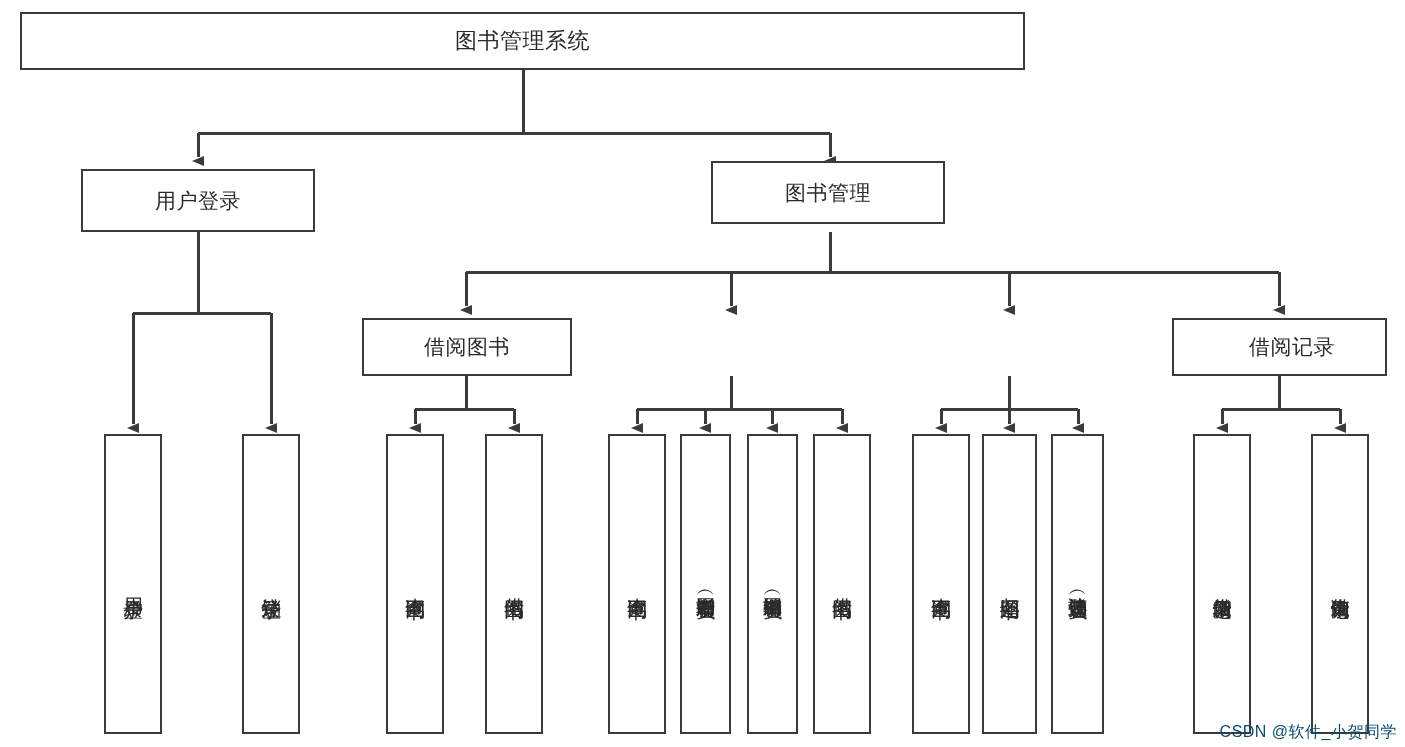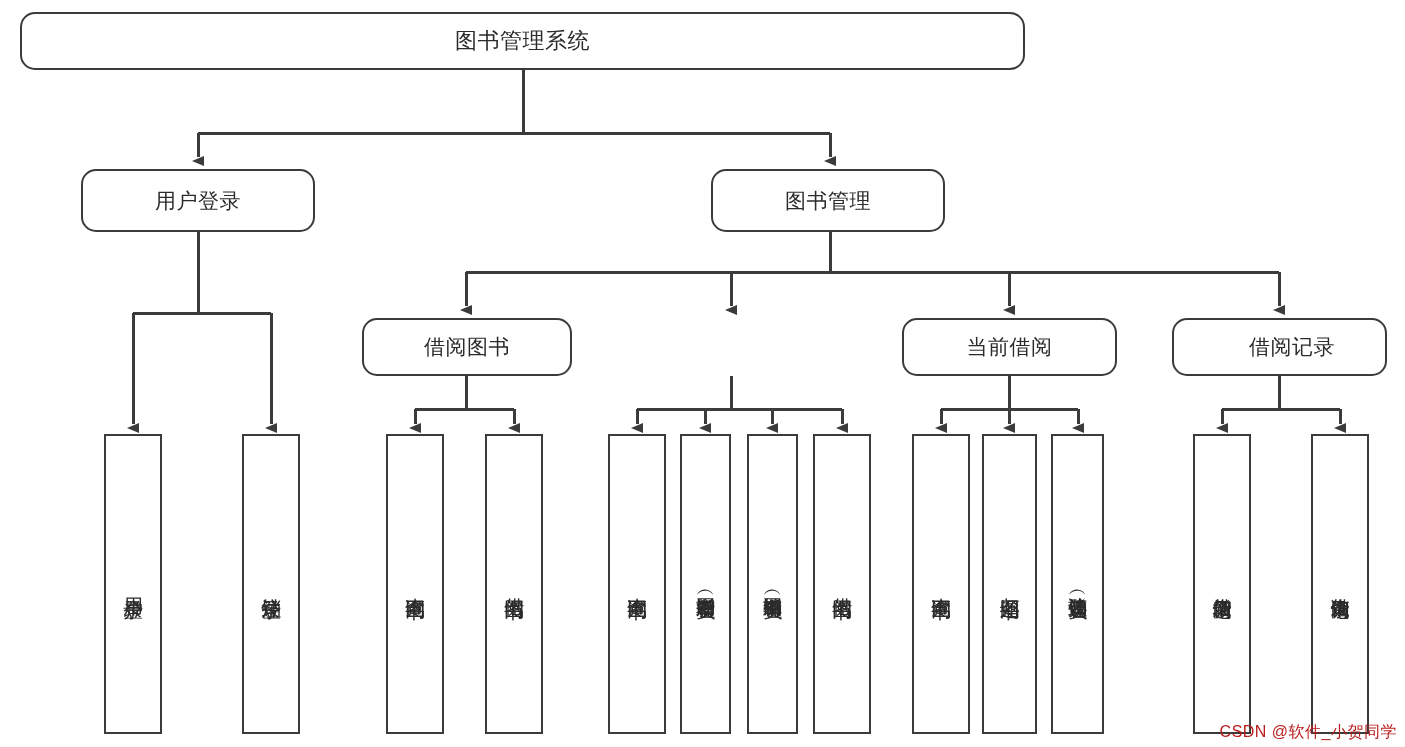--- a/index.html
+++ b/index.html
@@ -34,21 +34,20 @@
     display: flex;
     align-items: center;
     justify-content: center;
     color: #2b2b2b;
   }
   .node-h {
     
     font-size: 21px;
     letter-spacing: 0.5px;
     line-height: 1.1;
-    border-radius: 15px;
   }
   .node-root {
     font-size: 22px;
   }
   .node-v {
     
     align-items: center;
     justify-content: center;
   }
   .vlabel {
@@ -62,21 +61,21 @@
   }
   .vlabel-narrow {
     font-size: 19px;
     letter-spacing: 0.5px;
   }
   #watermark {
     position: absolute;
     right: 8px;
     bottom: 4px;
     font-size: 16px;
-    color: #b91c1c;
+    color: #0c4a6e;
     letter-spacing: 0.5px;
     white-space: nowrap;
     user-select: none;
   }
 </style>
 </head>
 <body>
 
 <div id="diagram-root">
 
@@ -127,26 +126,25 @@
       <path d="M 1222,409 L 1340,409"></path>
       <path d="M 1222,409 L 1222,424" marker-end="url(#arrowhead)"></path>
       <path d="M 1340,409 L 1340,424" marker-end="url(#arrowhead)"></path>
     </g>
   </svg>
 
   <div class="node node-h node-root" style="left:20px; top:12px; width:1005px; height:58px;">图书管理系统</div>
 
   <div class="node node-h" style="left:81px; top:169px; width:234px; height:63px;">用户登录</div>
 
-  <div class="node node-h" style="left:711px; top:169px; width:234px; height:63px;">图书管理</div>
+  <div class="node node-h" style="left:711px; top:161px; width:234px; height:63px;">图书管理</div>
 
   <div class="node node-h" style="left:362px; top:318px; width:210px; height:58px;">借阅图书</div>
 
 
-  <div class="node node-h" style="left:902px; top:318px; width:215px; height:58px;">当前借阅</div>
 
   <div class="node node-h" style="left:1172px; top:318px; width:215px; height:58px;padding-left:25px;">借阅记录</div>
 
   <div class="node node-v" style="left:104px; top:434px; width:58px; height:300px;">
     <span class="vlabel">用户登录</span>
   </div>
 
   <div class="node node-v" style="left:242px; top:434px; width:58px; height:300px;">
     <span class="vlabel">注销登录</span>
   </div>

